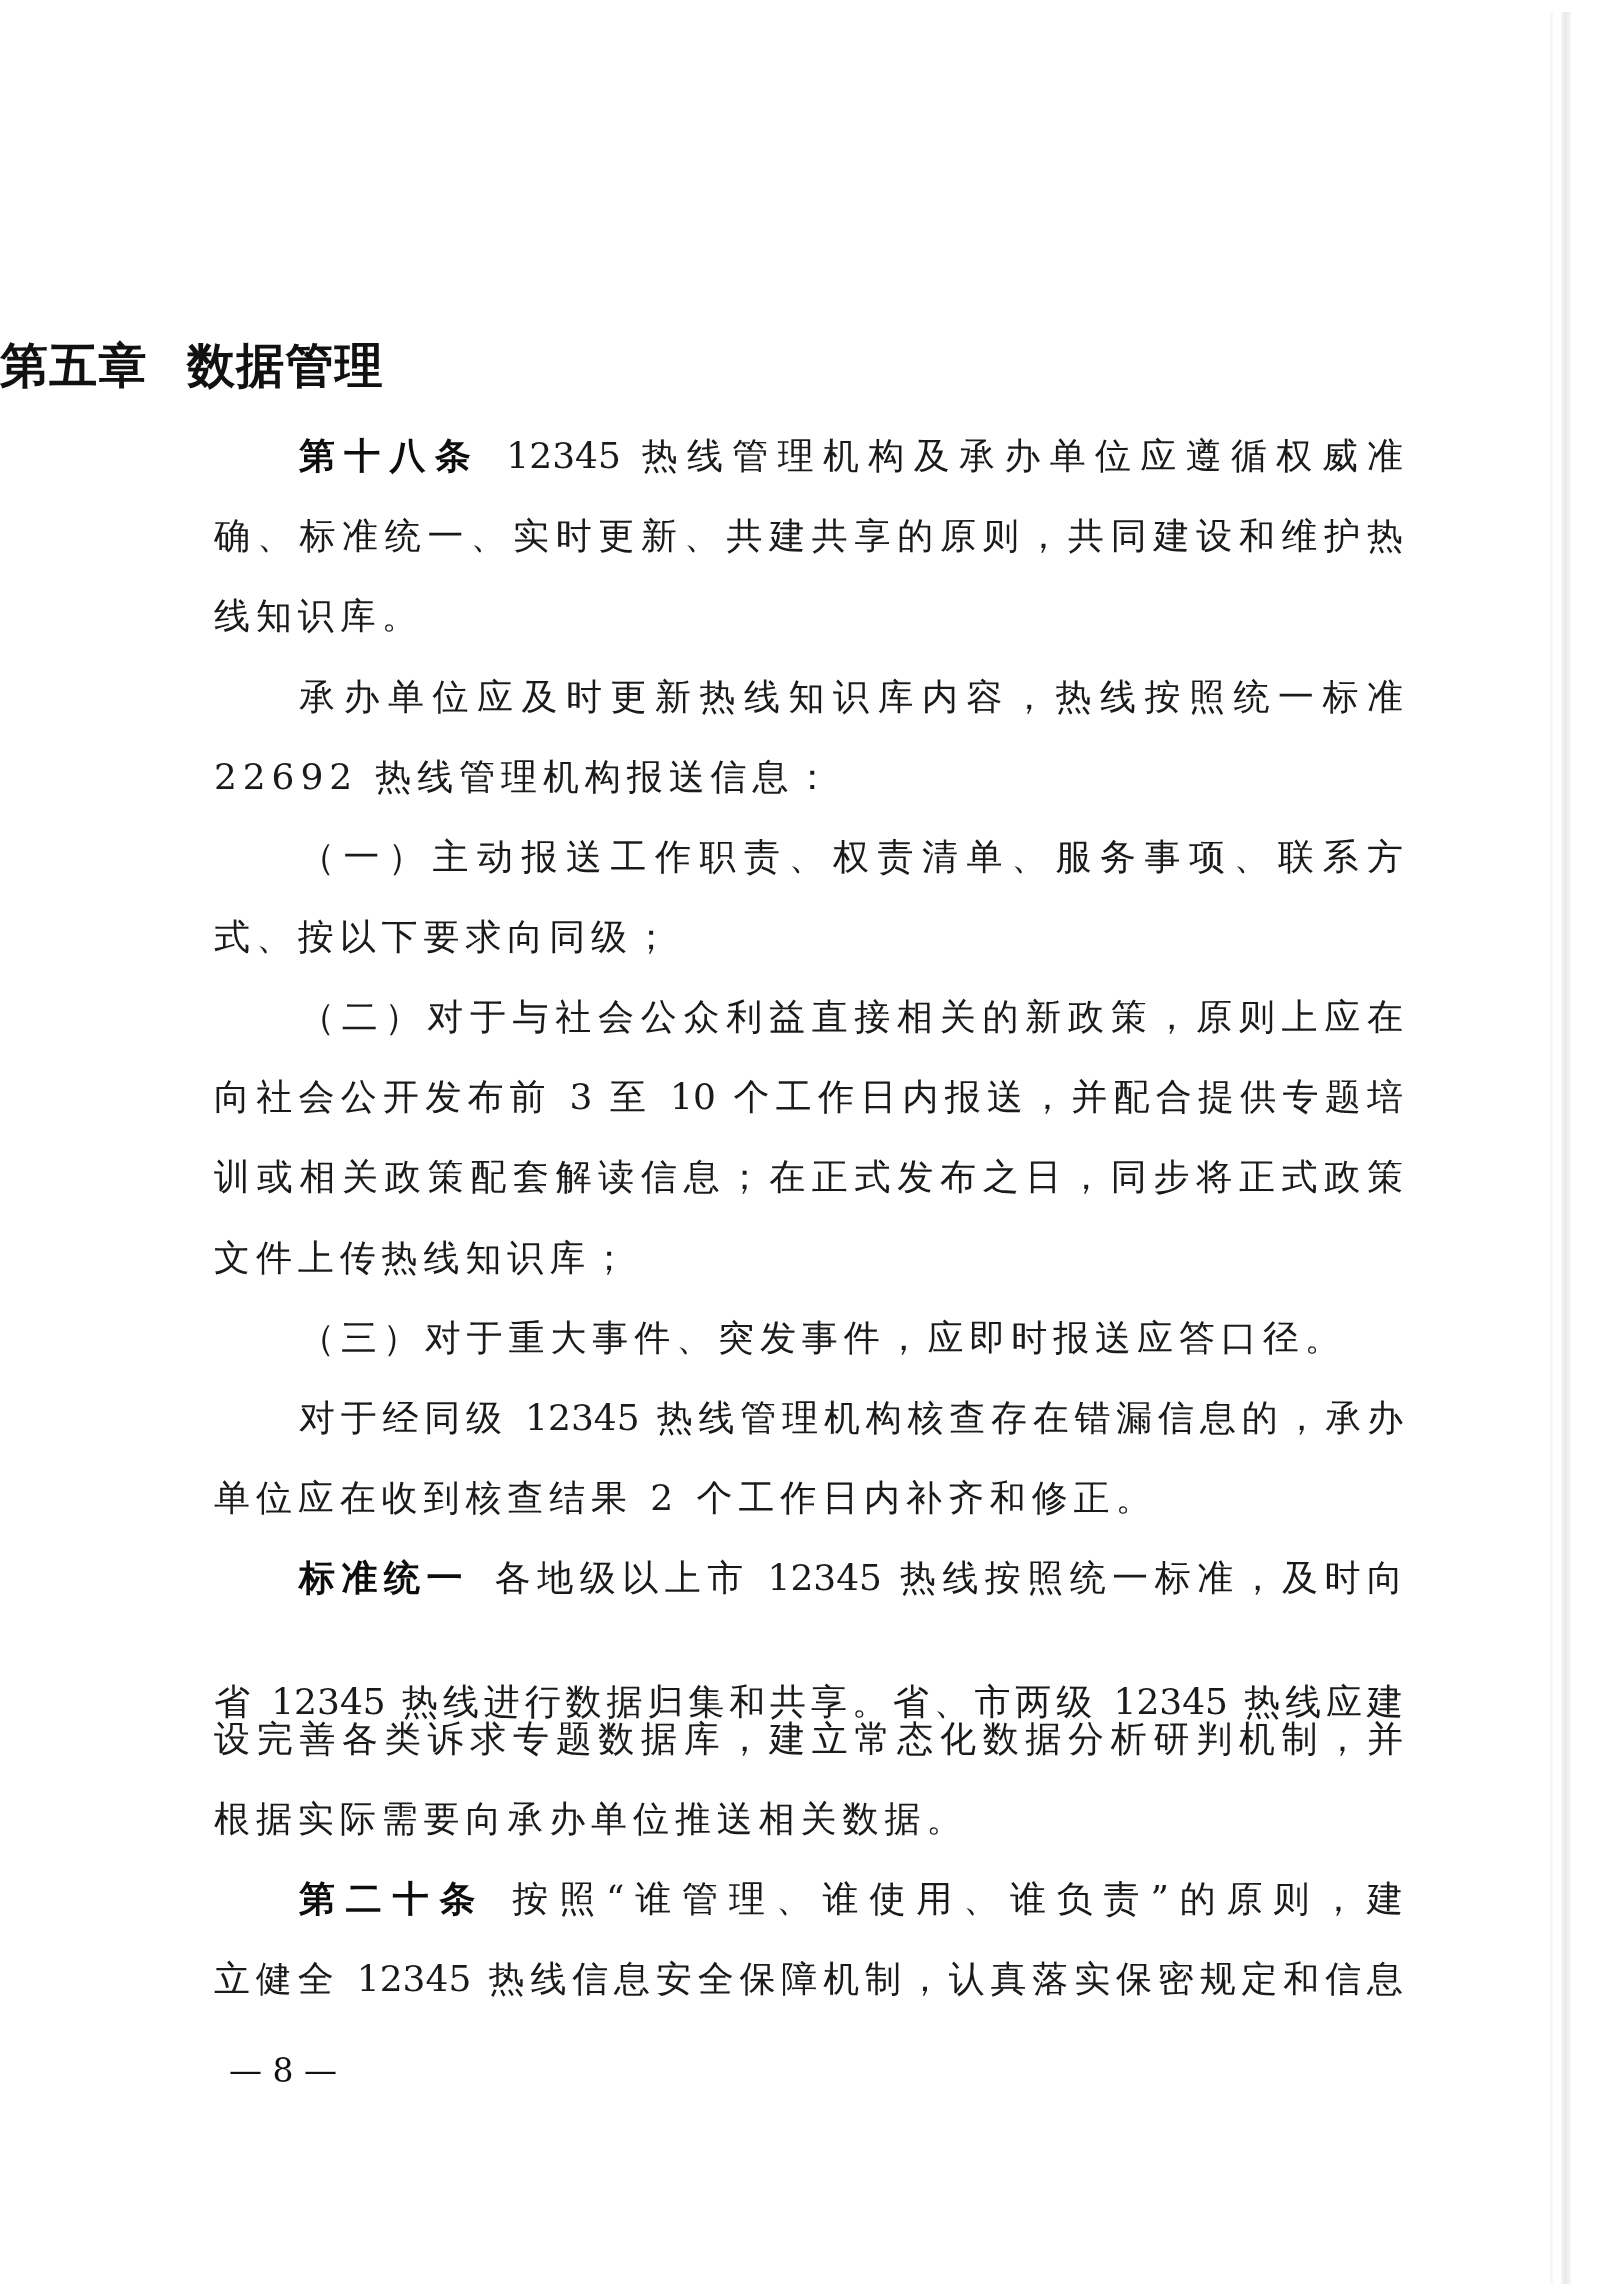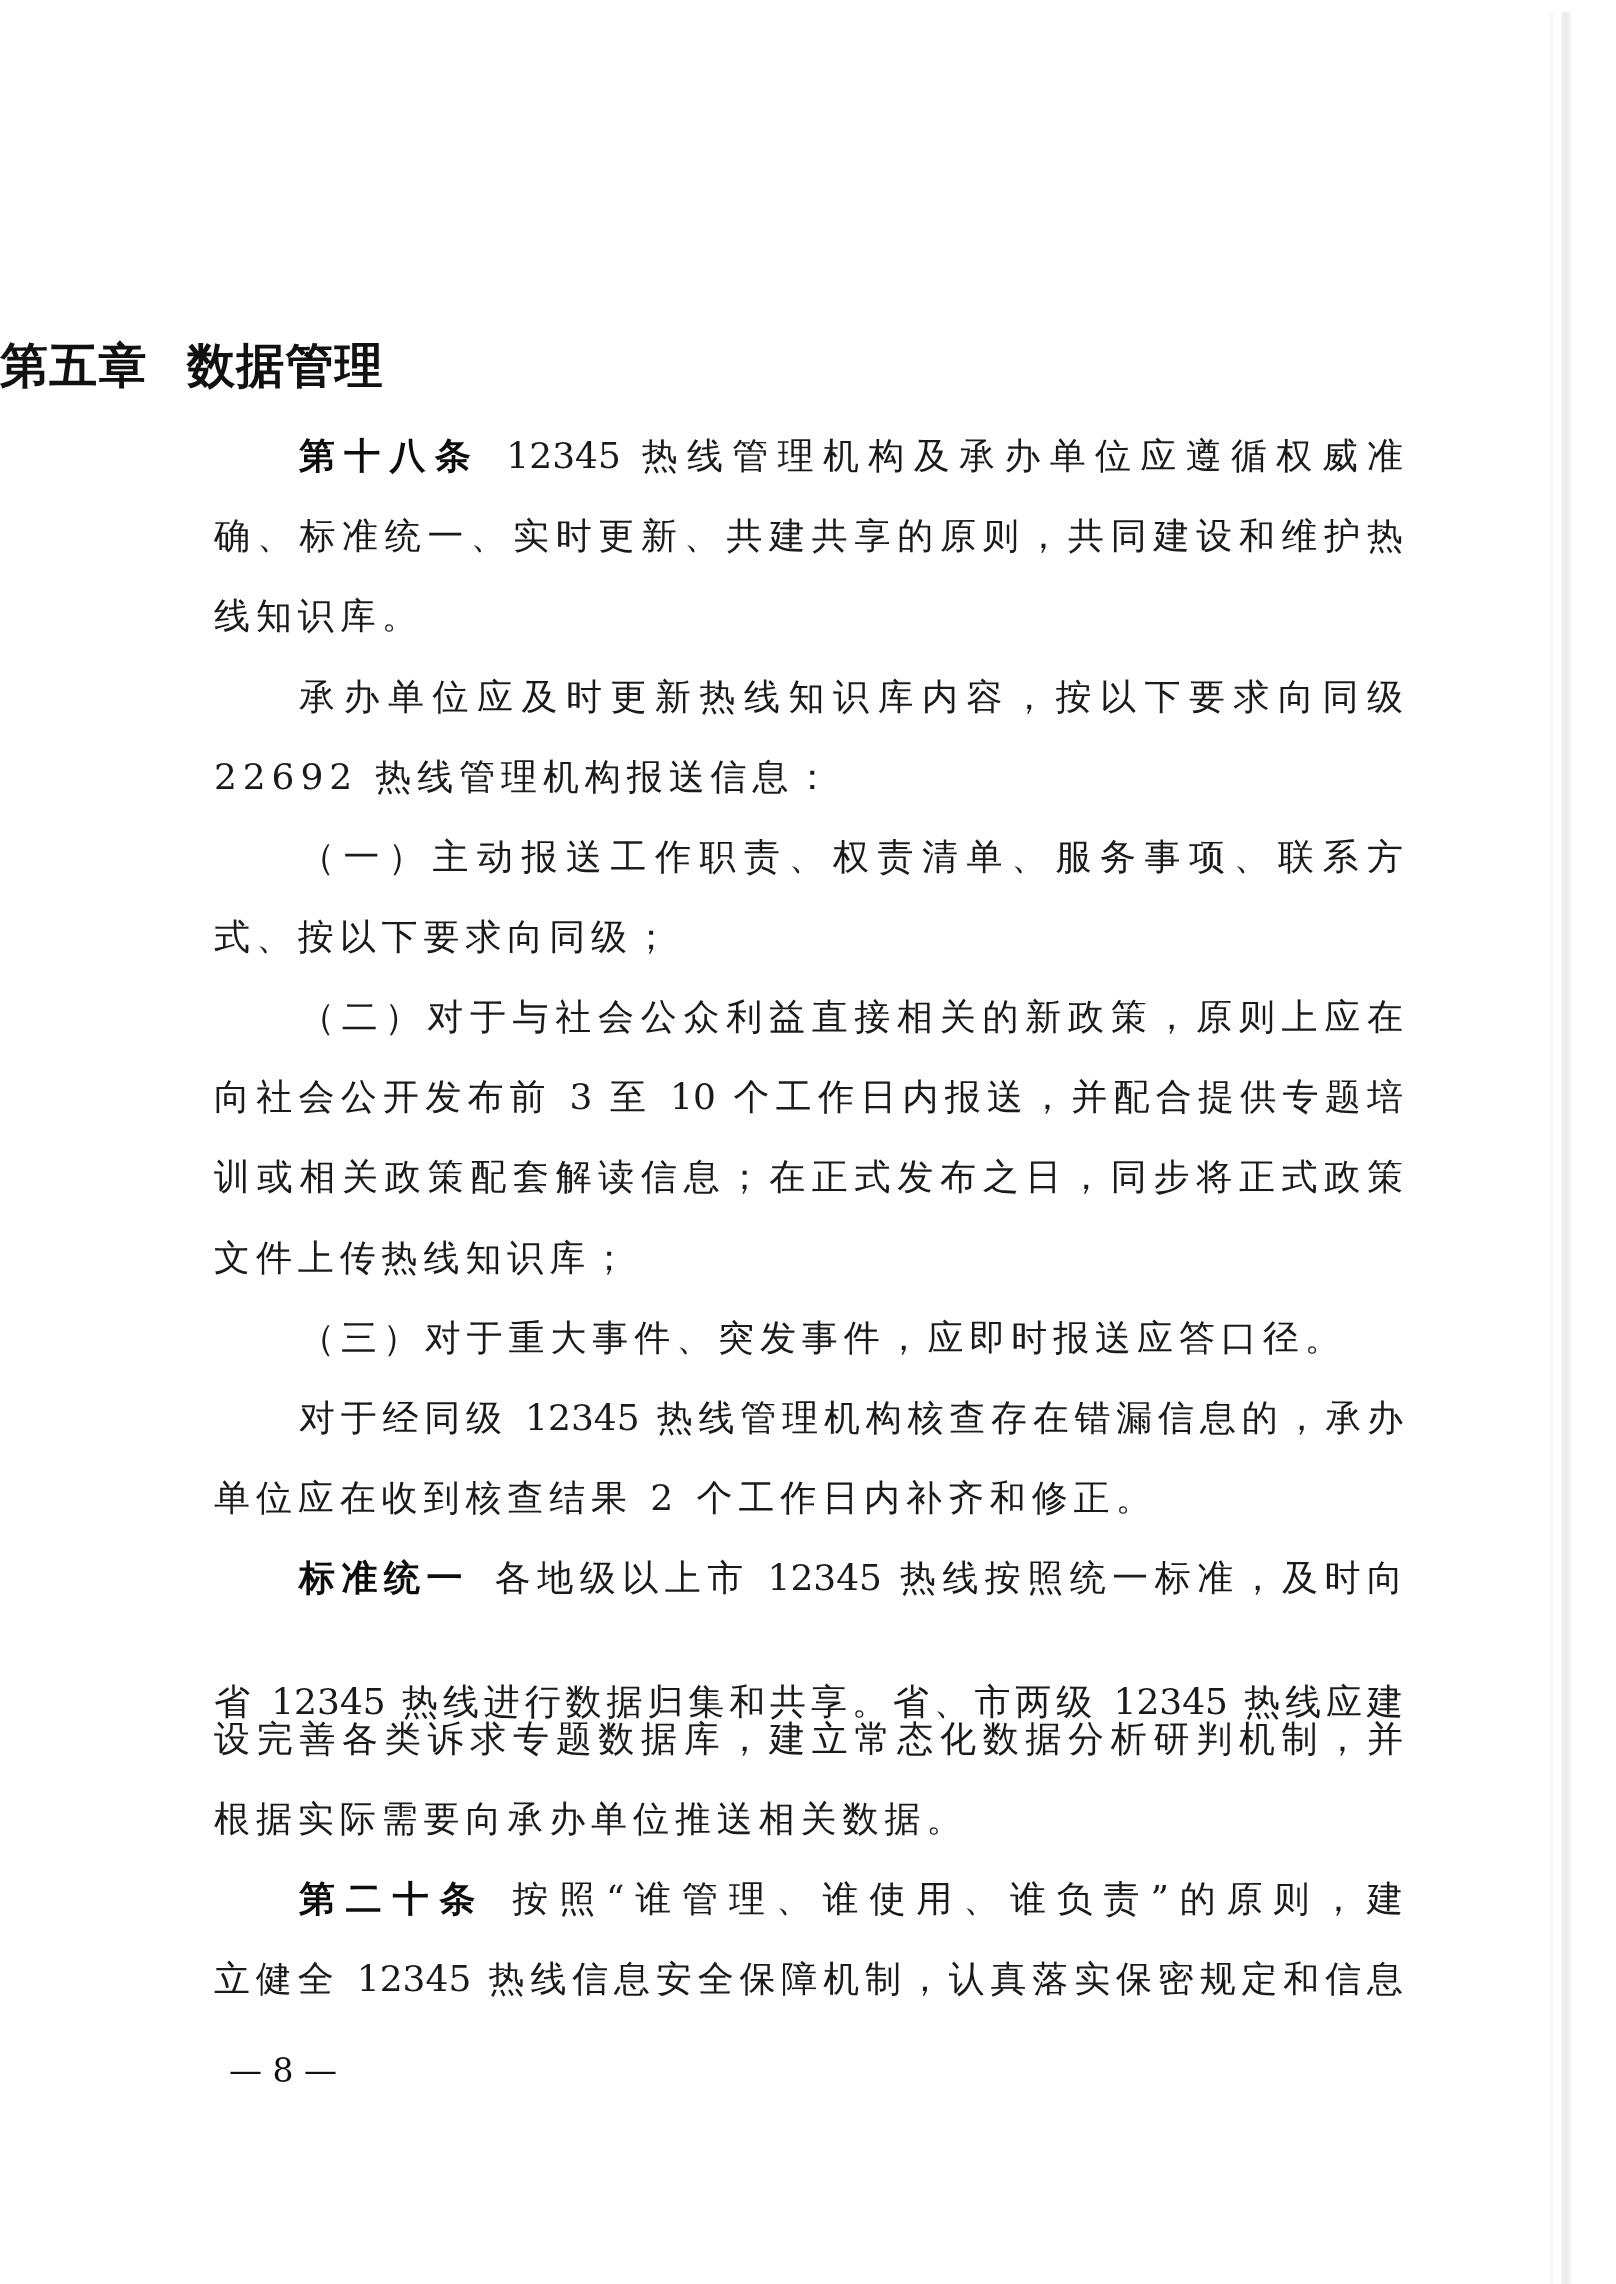--- a/index.html
+++ b/index.html
@@ -39,21 +39,21 @@
 
 <div class="scan-edge2"></div>
 <div class="scan-edge"></div>
 
 <div class="chapter-title"><span>第五章</span><span class="gap"></span><span>数据管理</span></div>
 
 <div>
   <div class="line indent" style="top:430px"><span class="article-label">第十八条</span><span>12345 热线管理机构及承办单位应遵循权威准</span></div>
   <div class="line" style="top:510px">确、标准统一、实时更新、共建共享的原则，共同建设和维护热</div>
   <div class="line short" style="top:590px">线知识库。</div>
-  <div class="line indent" style="top:671px">承办单位应及时更新热线知识库内容，按以下要求向同级</div>
+  <div class="line indent" style="top:671px">承办单位应及时更新热线知识库内容，热线按照统一标准</div>
   <div class="line short" style="top:751px">22692 热线管理机构报送信息：</div>
   <div class="line indent" style="top:831px">（一）主动报送工作职责、权责清单、服务事项、联系方</div>
   <div class="line short" style="top:911px">式、按以下要求向同级；</div>
   <div class="line indent" style="top:991px">（二）对于与社会公众利益直接相关的新政策，原则上应在</div>
   <div class="line" style="top:1071px">向社会公开发布前 3 至 10 个工作日内报送，并配合提供专题培</div>
   <div class="line" style="top:1151px">训或相关政策配套解读信息；在正式发布之日，同步将正式政策</div>
   <div class="line short" style="top:1232px">文件上传热线知识库；</div>
   <div class="line short indent" style="top:1312px">（三）对于重大事件、突发事件，应即时报送应答口径。</div>
   <div class="line indent" style="top:1392px">对于经同级 12345 热线管理机构核查存在错漏信息的，承办</div>
   <div class="line short" style="top:1472px">单位应在收到核查结果 2 个工作日内补齐和修正。</div>

